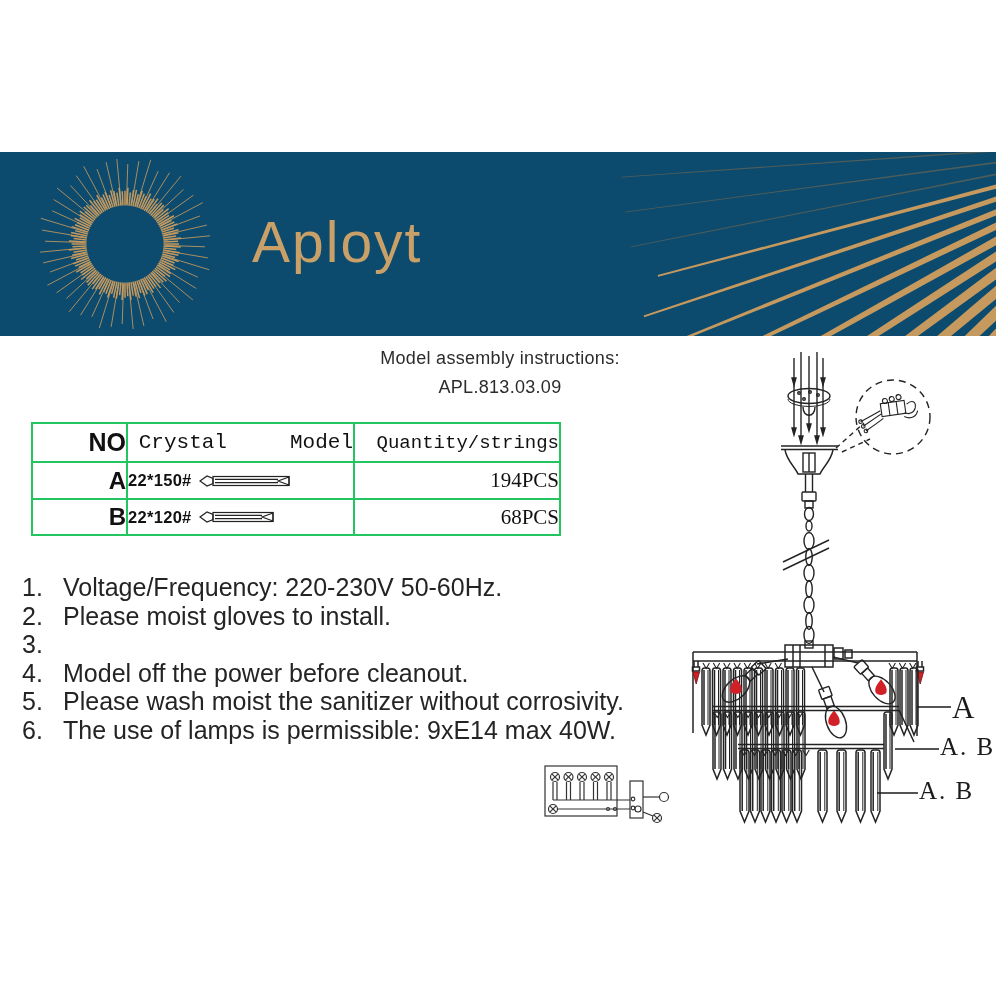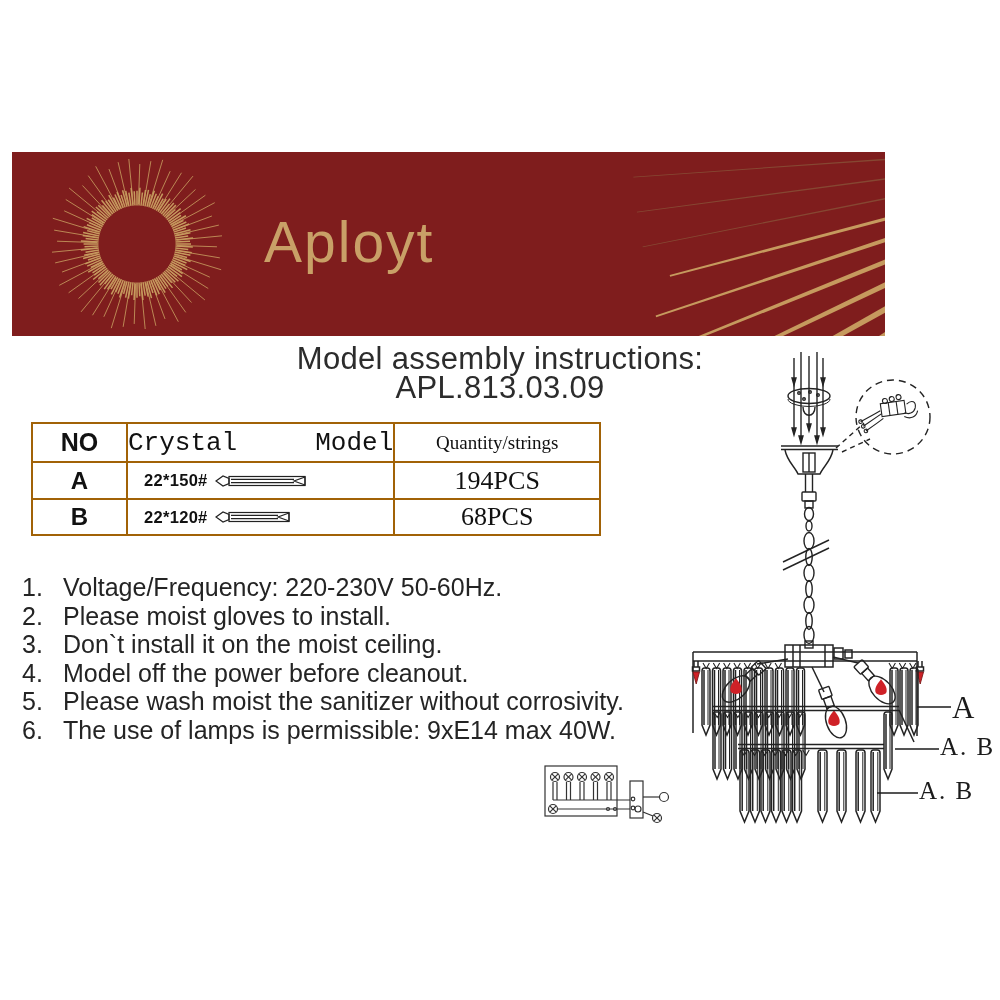--- a/index.html
+++ b/index.html
@@ -1,30 +1,30 @@
 <!DOCTYPE html>
 <html><head>
 <meta charset="utf-8">
 <style>
   html,body{margin:0;padding:0}
   .page{position:relative;width:1000px;height:1000px;background:#fff;font-family:"Liberation Sans",sans-serif;color:#222;overflow:hidden}
-  .banner{position:absolute;left:12px;top:152px;width:873px;height:184px;background:#7f1d1d;overflow:hidden}
+  .banner{position:absolute;left:0;top:152px;width:996px;height:184px;background:#0c4a6e;overflow:hidden}
   .sunburst{position:absolute;left:40px;top:7px;width:170px;height:170px}
   .brand{position:absolute;left:252px;top:57px;font-size:57px;letter-spacing:2px;color:#c9a067}
   .rays{position:absolute;left:0;top:0;width:1000px;height:184px}
-  .title{position:absolute;left:250px;top:344px;width:500px;text-align:center;font-size:31px;line-height:29px;color:#2c2c2c;letter-spacing:.3px}
+  .title{position:absolute;left:250px;top:344px;width:500px;text-align:center;font-size:18px;line-height:29px;color:#2c2c2c;letter-spacing:.3px}
   .spec{position:absolute;left:31px;top:422px;border-collapse:collapse;table-layout:fixed}
-  .spec td,.spec th{border:2px solid #a16207;padding:0;text-align:center;vertical-align:middle}
+  .spec td,.spec th{border:2px solid #22c55e;padding:0;text-align:right;vertical-align:middle}
   .h-no{font-size:25px;font-weight:700;color:#111}
   .r-no{font-size:24px;font-weight:600;color:#111}
-  .h-model{font-family:"Liberation Mono",monospace;font-weight:400;font-size:26px;white-space:pre;color:#111}
-  .h-qty{font-family:Liberation Serif, serif;font-weight:400;font-size:19px;color:#111}
-  .sizecell{display:flex;align-items:center;justify-content:flex-start;padding-left:16px;gap:7px}
+  .h-model{font-family:"Liberation Mono",monospace;font-weight:400;font-size:21px;white-space:pre;color:#111}
+  .h-qty{font-family:Liberation Mono, monospace;font-weight:400;font-size:19px;color:#111}
+  .sizecell{display:flex;align-items:center;justify-content:flex-start;padding-left:0;gap:7px}
   .size{font-weight:700;font-size:16.5px;letter-spacing:.3px;color:#111}
-  .qty{font-family:"Liberation Serif",serif;font-size:26px;color:#111}
+  .qty{font-family:"Liberation Serif",serif;font-size:21px;color:#111}
   .instructions{position:absolute;left:22px;top:573px;font-size:25px;line-height:28.5px;color:#242424}
   .item{display:flex}
   .inum{width:41px}
   .diagram{position:absolute;left:520px;top:330px;width:480px;height:540px}
   .dlabel{position:absolute;font-family:"Liberation Serif",serif;color:#1b1b1b}
   .lblA{left:952px;top:690px;font-size:31px}
   .lblAB1{left:940px;top:733px;font-size:25px;letter-spacing:2px}
   .lblAB2{left:919px;top:777px;font-size:25px;letter-spacing:2px}
 </style>
 </head>
@@ -276,21 +276,20 @@
     <div class="item">
         <span class="inum">1.</span>
         <span>Voltage/Frequency: 220-230V 50-60Hz.</span>
       </div>
     <div class="item">
         <span class="inum">2.</span>
         <span>Please moist gloves to install.</span>
       </div>
     <div class="item">
         <span class="inum">3.</span>
-        <span>Don`t install it on the moist ceiling.</span>
       </div>
     <div class="item">
         <span class="inum">4.</span>
         <span>Model off the power before cleanout.</span>
       </div>
     <div class="item">
         <span class="inum">5.</span>
         <span>Please wash moist the sanitizer without corrosivity.</span>
       </div>
     <div class="item">

